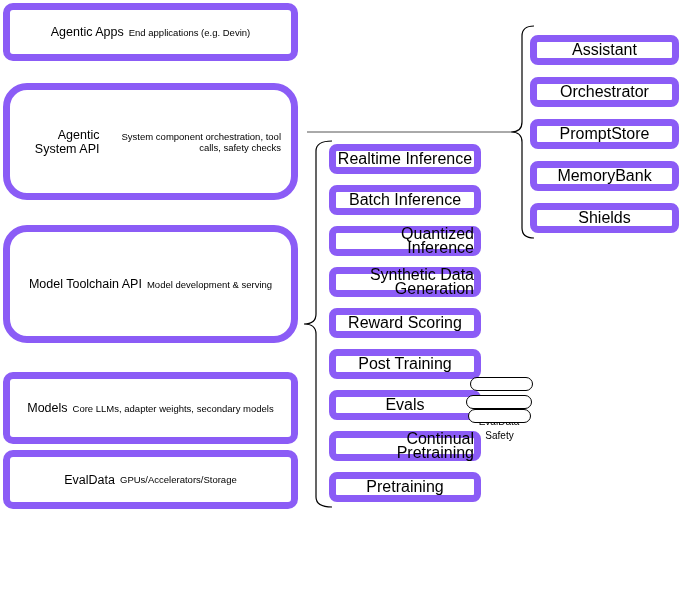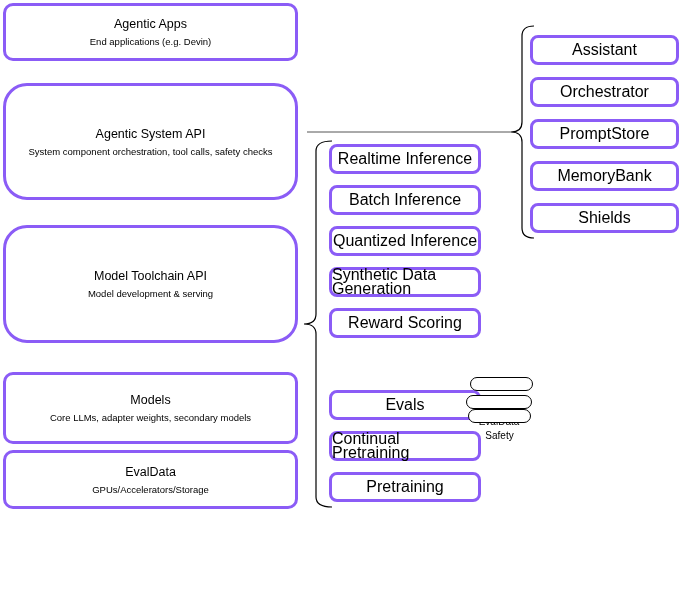--- a/index.html
+++ b/index.html
@@ -2,23 +2,23 @@
 <html><head>
 <meta charset="utf-8">
 <style>
   html,body{margin:0;padding:0;background:#ffffff;}
   .canvas{
     position:relative;width:682px;height:591px;background:#ffffff;
     font-family:"Liberation Sans",sans-serif;color:#000;overflow:hidden;
   }
   svg.wires{position:absolute;left:0;top:0;z-index:1;}
   .node{
-    position:absolute;background:#ffffff;border:3px solid #8b5cf6;
-    display:flex;flex-direction:column;align-items:center;justify-content:center;
-    text-align:left;box-sizing:border-box;z-index:2;
+    position:absolute;background:#ffffff;border:7px solid #8b5cf6;
+    display:flex;flex-direction:row;align-items:center;justify-content:center;
+    text-align:right;box-sizing:border-box;z-index:2;
   }
   .lnode{left:3px;width:295px;gap:5px;padding:0 10px;}
   .lnode .title{font-size:12.5px;line-height:14px;}
   .lnode .subtitle{font-size:9.5px;line-height:11px;}
   .mnode{left:329px;width:152px;height:30px;border-radius:8px;}
   .rnode{left:530px;width:149px;height:30px;border-radius:8px;}
   .mnode .label,.rnode .label{font-size:16px;line-height:14px;}
   .tag{
     position:absolute;background:#ffffff;border:1px solid #000;border-radius:8px;
     height:14px;box-sizing:border-box;z-index:3;
@@ -71,20 +71,23 @@
   </div>
   <div class="node mnode" style="top:226px">
     <div class="label">Quantized Inference</div>
   </div>
   <div class="node mnode" style="top:267px">
     <div class="label">Synthetic Data Generation</div>
   </div>
   <div class="node mnode" style="top:308px">
     <div class="label">Reward Scoring</div>
   </div>
+  <div class="node mnode" style="top:349px">
+    <div class="label">Post Training</div>
+  </div>
   <div class="node mnode" style="top:390px">
     <div class="label">Evals</div>
   </div>
   <div class="node mnode" style="top:431px">
     <div class="label">Continual Pretraining</div>
   </div>
   <div class="node mnode" style="top:472px">
     <div class="label">Pretraining</div>
   </div>
 

